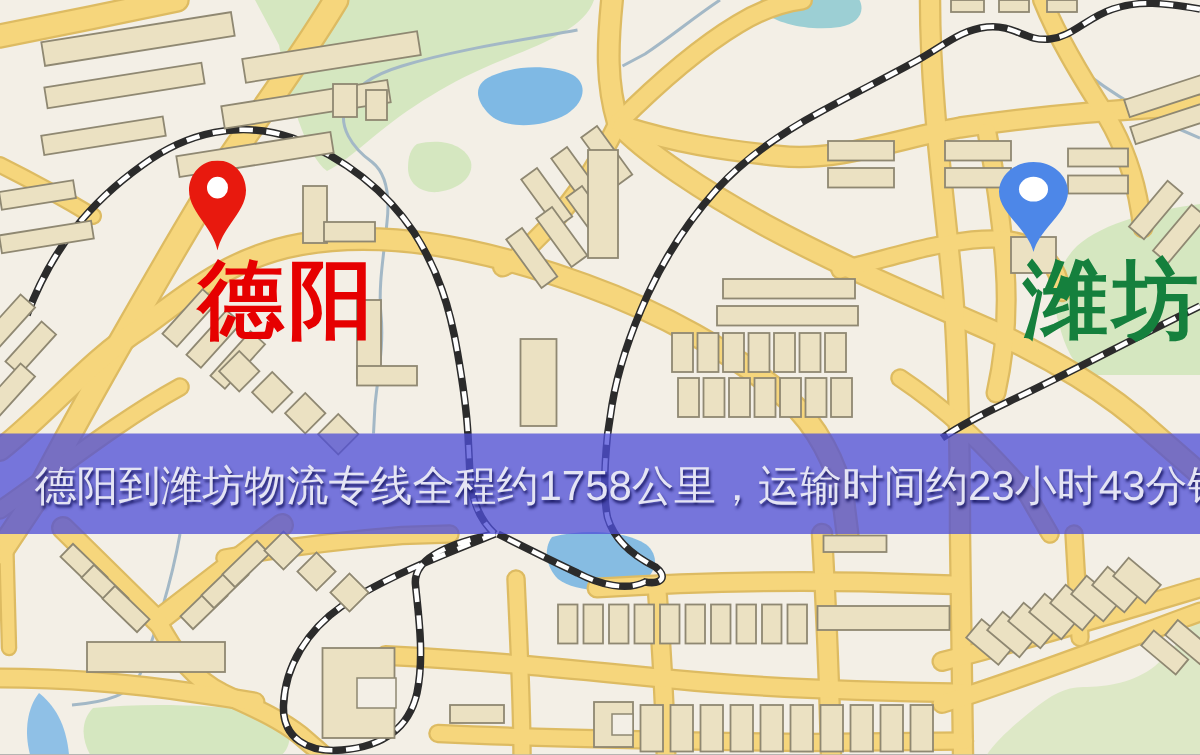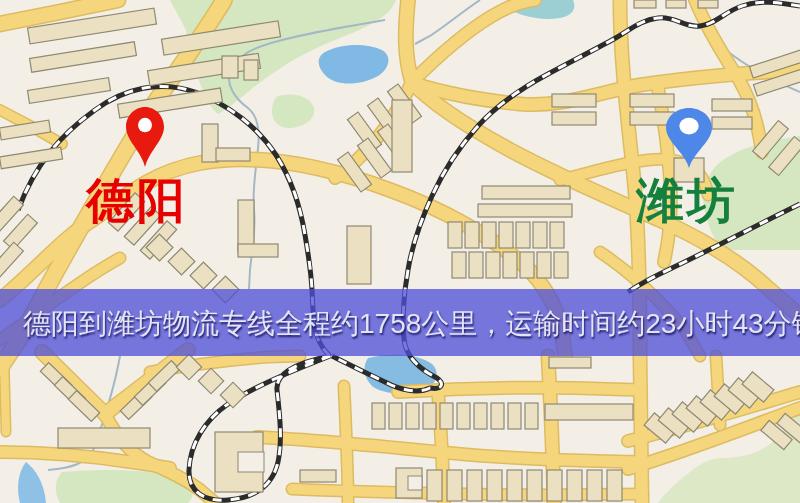--- a/index.html
+++ b/index.html
@@ -4,23 +4,24 @@
 <style>
   html,body{margin:0;padding:0;background:#888;}
   #stage{
     position:relative;width:800px;height:503px;overflow:hidden;
     font-family:"Liberation Sans","DejaVu Sans",sans-serif;
     background:#f3efe6;
   }
   #mapsvg{position:absolute;left:0;top:0;}
   .pin{position:absolute;}
   .city-label{
-    position:absolute;font-weight:bold;font-size:48px;letter-spacing:3px;
+    position:absolute;font-weight:bold;font-size:57px;letter-spacing:3px;
     line-height:1;white-space:nowrap;
-    font-family:Liberation Serif, serif;
+    font-family:Liberation Mono, monospace;
+    margin-left:46px;
   }
   #origin-label{left:86px;top:177px;}
   #dest-label{left:636px;top:177px;}
   #banner{
     position:absolute;left:0;top:289px;width:800px;height:67px;
     background:rgba(79,79,216,0.76);
   }
   #banner-text{
     position:absolute;left:23px;top:0;height:67px;line-height:69px;
     font-size:28px;color:#e4e4f4;white-space:nowrap;

